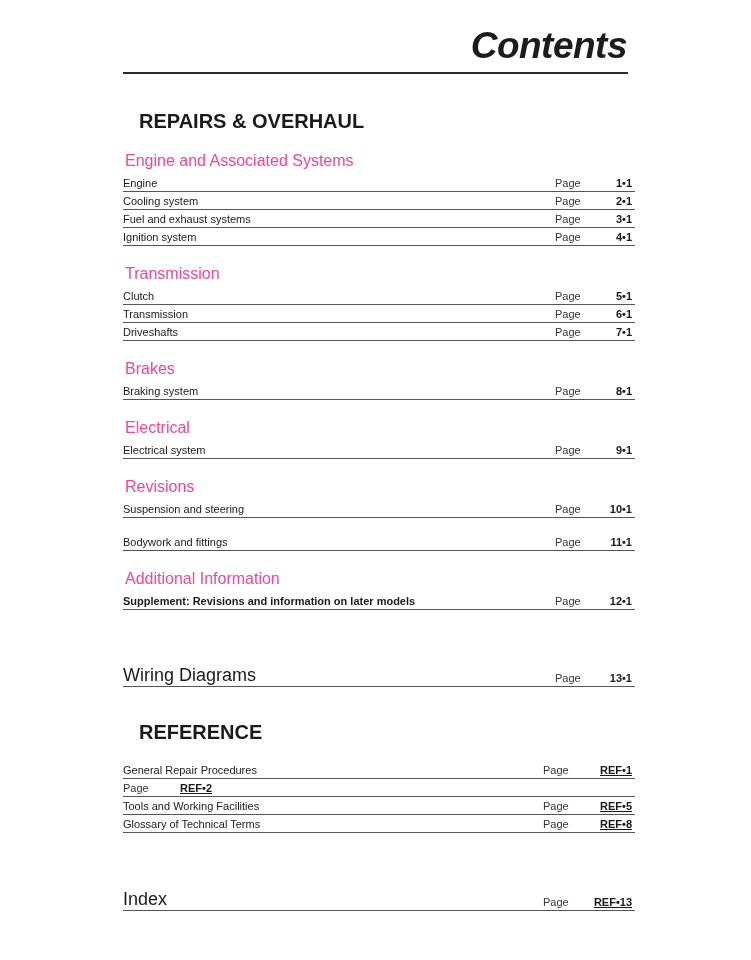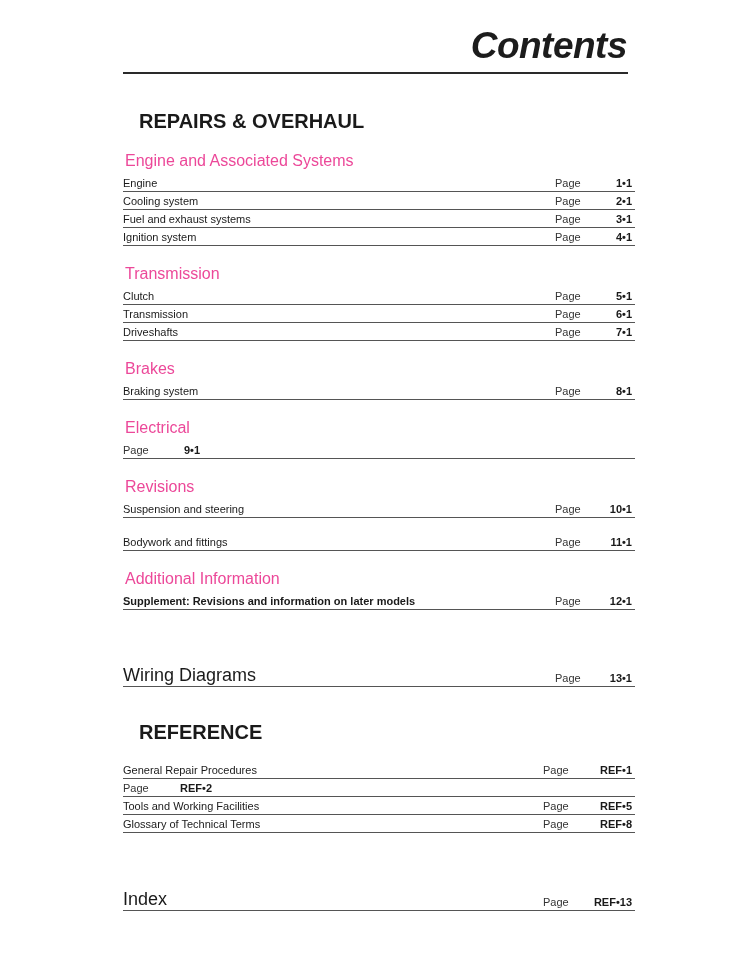--- a/index.html
+++ b/index.html
@@ -28,21 +28,21 @@
     }
     .row {
       display: flex; align-items: flex-end; height: 17px;
       border-bottom: 1.5px solid #555; font-size: 11px; line-height: 14px; gap: 13px;
     }
     .row .label { flex: 1; padding-bottom: 1px; }
     .row .label.bold { font-weight: bold; }
     .row .page-word { width: 40px; text-align: left; color: #333; padding-bottom: 1px; }
     .row .page-num { width: 24px; text-align: right; font-weight: bold; padding-right: 3px; padding-bottom: 1px; }
     .row.ref .page-word { width: 36px; }
-    .row.ref .page-num { width: 40px; }
+    .row.ref .page-num { width: 40px; text-decoration: underline; }
     .row.big { height: 20px; margin-top: 41px; }
     .row.big .label { font-size: 18px; line-height: 22px; padding-bottom: 0; }
     .gap-s { height: 15px; }
     .gap-m { height: 16px; }
   </style>
 </head>
 <body>
 
 <div class="page-title">Contents</div>
 <div class="title-rule"></div>
@@ -102,20 +102,21 @@
       <span class="label">Braking system</span>
       <span class="page-word">Page</span>
       <span class="page-num">8•1</span>
     </div>
   </div>
   <div class="gap-s"></div>
 
   <div class="section">
     <h2 class="section-heading">Electrical</h2>
     <div class="row">
+      <span class="label">Electrical system</span>
       <span class="page-word">Page</span>
       <span class="page-num">9•1</span>
     </div>
   </div>
   <div class="gap-s"></div>
 
   <div class="section">
     <h2 class="section-heading">Revisions</h2>
     <div class="row">
       <span class="label">Suspension and steering</span>

